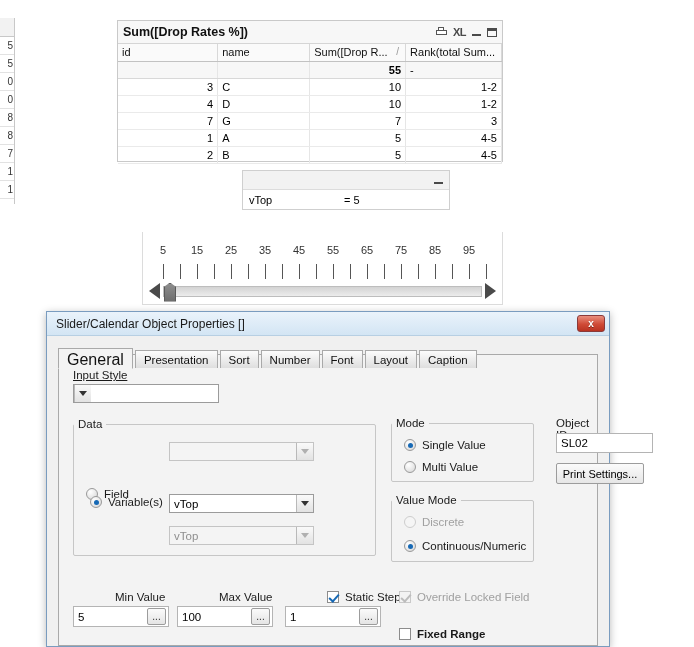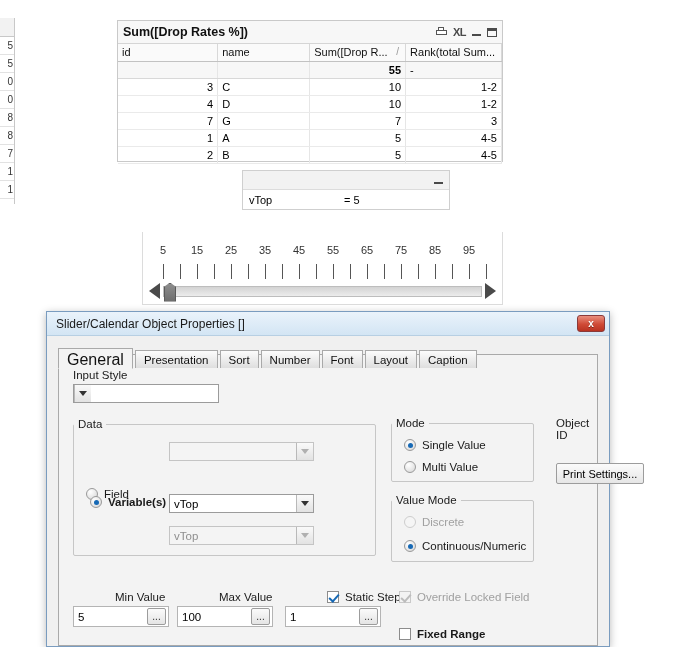--- a/index.html
+++ b/index.html
@@ -115,21 +115,21 @@
     display:flex;align-items:center;justify-content:center;box-sizing:border-box;}
   .caret{width:0;height:0;border-left:4px solid transparent;border-right:4px solid transparent;
     border-top:5px solid #333;}
   .combo.dis{background:#f4f4f4;border-color:#c4c4c4;}
   .combo.dis .ctext{color:#8f8f8f;}
   .combo.dis .caret{border-top-color:#b0b0b0;}
   .combo.sel .ctext{background:#3c9cf0;color:#fff;margin:1px;padding:0 3px;
     line-height:15px;height:15px;}
 
   #input-style-wrap{position:absolute;left:14px;top:14px;width:146px;}
-  #input-style-label{margin-bottom:3px;}
+  #input-style-label{margin-bottom:3px;text-decoration:underline;}
 
   fieldset{border:1px solid #c6c6c6;border-radius:2px;margin:0;padding:0;position:absolute;
     box-sizing:border-box;background:transparent;}
   legend{font-size:11.5px;padding:0 4px;color:#1a1a1a;}
 
   #fs-data{left:14px;top:63px;width:303px;height:138px;}
   #fs-mode{left:332px;top:62px;width:143px;height:65px;}
   #fs-valmode{left:332px;top:139px;width:143px;height:68px;}
 
   .radio-row{display:flex;align-items:center;position:absolute;}
@@ -342,21 +342,21 @@
         <span class="radio"></span>
         <span class="lbl">Field</span>
       </div>
       <div class="combo dis" style="position:absolute;left:95px;top:12px;width:145px;">
         <div class="ctext"></div>
         <div class="cbtn">
             <span class="caret"></span>
           </div>
       </div>
 
-      <div class="radio-row" style="left:16px;top:66px;font-weight:bold;">
+      <div class="radio-row" style="left:16px;top:66px;">
         <span class="radio on"></span>
         <span class="lbl">Variable(s)</span>
       </div>
       <div class="combo" style="position:absolute;left:95px;top:64px;width:145px;">
         <div class="ctext">vTop</div>
         <div class="cbtn">
             <span class="caret"></span>
           </div>
       </div>
       <div class="combo dis" style="position:absolute;left:95px;top:96px;width:145px;">
@@ -385,20 +385,23 @@
         <span class="radio on"></span>
         <span class="lbl">Single Value</span>
       </div>
       <div class="radio-row" style="left:12px;top:32px;">
         <span class="radio"></span>
         <span class="lbl">Multi Value</span>
       </div>
     </fieldset>
 
     <div id="objid-label" class="lbl">Object ID</div>
+    <div id="objid-box">
+      <span>SL02</span>
+    </div>
     <div id="print-settings">Print Settings...</div>
 
     <div class="valgroup" id="g-min">
       <div class="vallabel lbl">Min Value</div>
       <div class="valbox">
         <span class="vtext">5</span>
         <span class="ellipsis">...</span>
       </div>
     </div>
 

